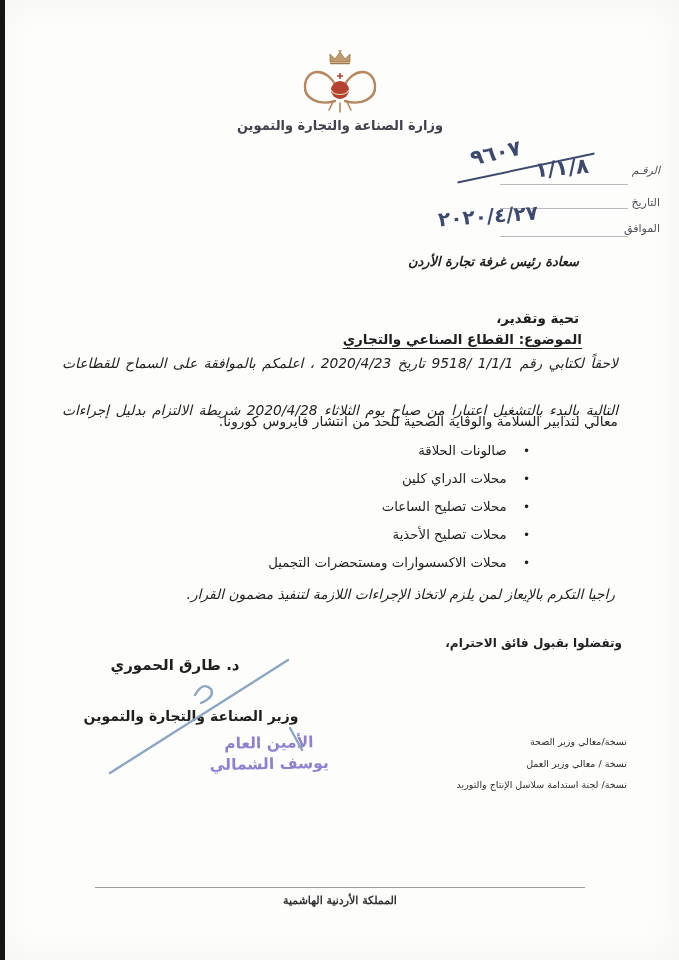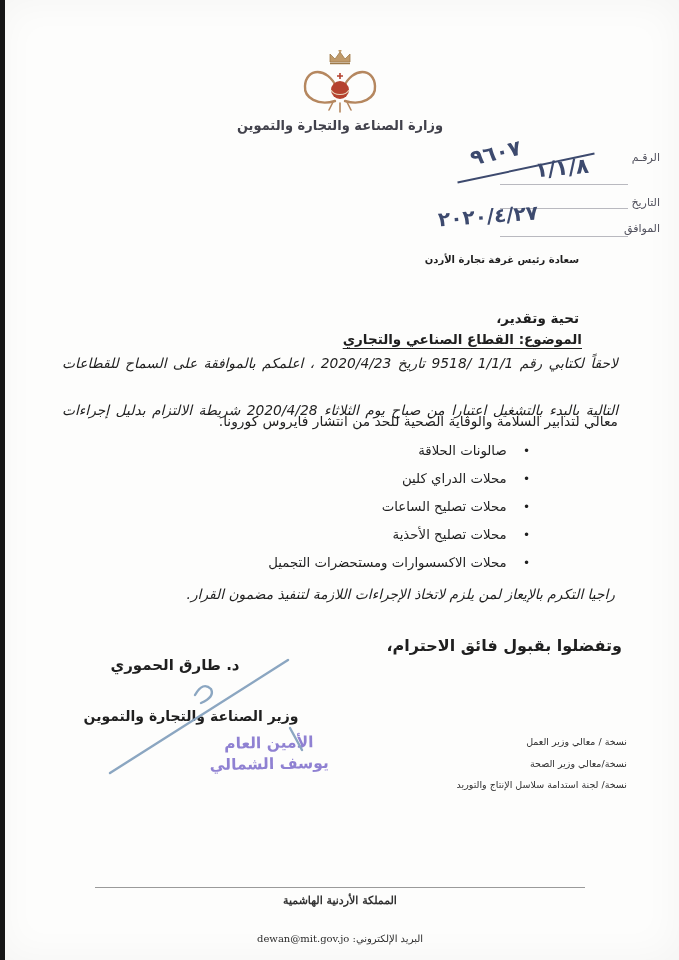--- a/index.html
+++ b/index.html
@@ -16,31 +16,31 @@
   .edge-left{left:0;top:0;width:5px;height:100%;background:#161616;}
   .calligraphy{left:225px;top:118px;width:230px;text-align:center;
     font-size:13px;font-weight:bold;color:#42424c;transform:scaleY(1.06);}
   .ref-label{font-size:11px;color:#52525e;text-align:right;}
   .ref-line{border-top:1px solid #b9b9bf;height:0;}
   .hand{color:#3d4a6e;font-weight:600;white-space:nowrap;}
   .hand-ref{left:535px;top:156px;font-size:21px;letter-spacing:3px;transform:rotate(-5deg);}
   .hand-serial{left:470px;top:141px;font-size:21px;letter-spacing:2px;transform:rotate(-13deg);}
   .hand-flourish{left:456px;top:167px;width:140px;border-top:2.2px solid #3d4a6e;transform:rotate(-12deg);}
   .hand-date{left:438px;top:204px;font-size:20px;letter-spacing:1px;transform:rotate(-4deg);}
-  .recipient{top:254px;right:100px;font-size:10px;}
+  .recipient{top:254px;right:100px;font-size:13px;font-style:italic;}
   .greeting{top:310px;right:100px;font-size:13.5px;}
   .subject{top:331px;right:97px;font-size:13.5px;text-decoration:underline;text-underline-offset:4px;}
   .para-line{left:62px;width:556px;height:26px;font-size:13.8px;direction:rtl;}
   .just{text-align:justify;text-align-last:justify;font-style:italic;}
   .endline{text-align:right;}
   .bullets{top:437px;right:149px;direction:rtl;text-align:right;font-size:13.3px;}
   .bullet-item{line-height:27px;}
   .b-dot{margin-left:12px;font-size:12px;}
   .closing-request{top:586px;right:64px;font-size:13.8px;font-style:italic;}
-  .closing-salutation{top:636px;right:57px;font-size:16px;}
+  .closing-salutation{top:636px;right:57px;font-size:12px;}
   .sig-name{top:656px;left:90px;width:170px;font-size:15px;text-align:center;}
   .sig-title{top:708px;left:60px;width:262px;font-size:14px;text-align:center;}
   .stamp{top:733px;left:205px;width:128px;color:#8a7bd0;font-size:15.5px;font-weight:bold;
     text-align:center;line-height:21px;transform:rotate(-1deg);opacity:.95;}
   .cc-block{top:731px;right:52px;text-align:right;font-size:9.5px;line-height:21.5px;color:#2e2e2e;}
   .footer-sep{left:95px;top:887px;width:490px;height:1px;background:#9a9a9a;}
   .kingdom{top:894px;left:140px;width:400px;text-align:center;font-size:11px;font-weight:600;
     color:#333;font-family:"DejaVu Serif","Liberation Serif",serif;}
   .contact{top:913px;left:55px;width:570px;text-align:center;font-size:10px;color:#2b2b2b;
     font-family:"DejaVu Serif","Liberation Serif",serif;}
@@ -65,21 +65,21 @@
       <circle cx="47" cy="0.5" r="1.5" fill="#c09a6a"></circle>
       <path d="M37,13.5 h20" stroke="#9e7a4a" stroke-width="1.5"></path>
       <circle cx="47" cy="40" r="9" fill="#b5422f"></circle>
       <path d="M47,29 v-6 M44,26 h6" stroke="#b5422f" stroke-width="1.6"></path>
       <path d="M38,40 c3,6 15,6 18,0" fill="none" stroke="#e8d6bd" stroke-width="1.2"></path>
     </svg>
   </div>
 
   <div class="abs calligraphy rtl">وزارة الصناعة والتجارة والتموين</div>
 
-  <div class="abs ref-label" style="top:151px;right:19px;">الرقـم</div>
+  <div class="abs ref-label" style="top:164px;right:19px;font-style:italic;">الرقـم</div>
   <div class="abs ref-line" style="top:184px;right:51px;width:128px;"></div>
 
   <div class="abs ref-label" style="top:196px;right:19px;">التاريخ</div>
   <div class="abs ref-line" style="top:208px;right:51px;width:128px;"></div>
 
   <div class="abs ref-label" style="top:222px;right:19px;">الموافق</div>
   <div class="abs ref-line" style="top:236px;right:51px;width:128px;"></div>
 
   <div class="abs hand hand-ref">١/١/٨</div>
   <div class="abs hand hand-serial">٩٦٠٧</div>
@@ -135,22 +135,21 @@
     <svg width="235" height="150" viewBox="0 0 235 150">
       <g fill="none" stroke="#8ba6c1" stroke-width="2.4" stroke-linecap="round">
         <path d="M25,133 L203,20"></path>
         <path d="M110,55 q8,-14 16,-6 q4,8 -10,14"></path>
         <path d="M205,88 l12,22"></path>
       </g>
     </svg>
   </div>
 
   <div class="abs cc-block rtl">
+    <div>نسخة/معالي وزير الصحة</div>
     <div>نسخة / معالي وزير العمل</div>
-    <div>نسخة/معالي وزير الصحة</div>
     <div>نسخة/ لجنة استدامة سلاسل الإنتاج والتوريد</div>
   </div>
 
   <div class="abs footer-sep"></div>
   <div class="abs kingdom rtl">المملكة الأردنية الهاشمية</div>
-  <div class="abs email rtl">البريد الإلكتروني: dewan@mit.gov.jo</div>
 
 </div>
 
 </body></html>

